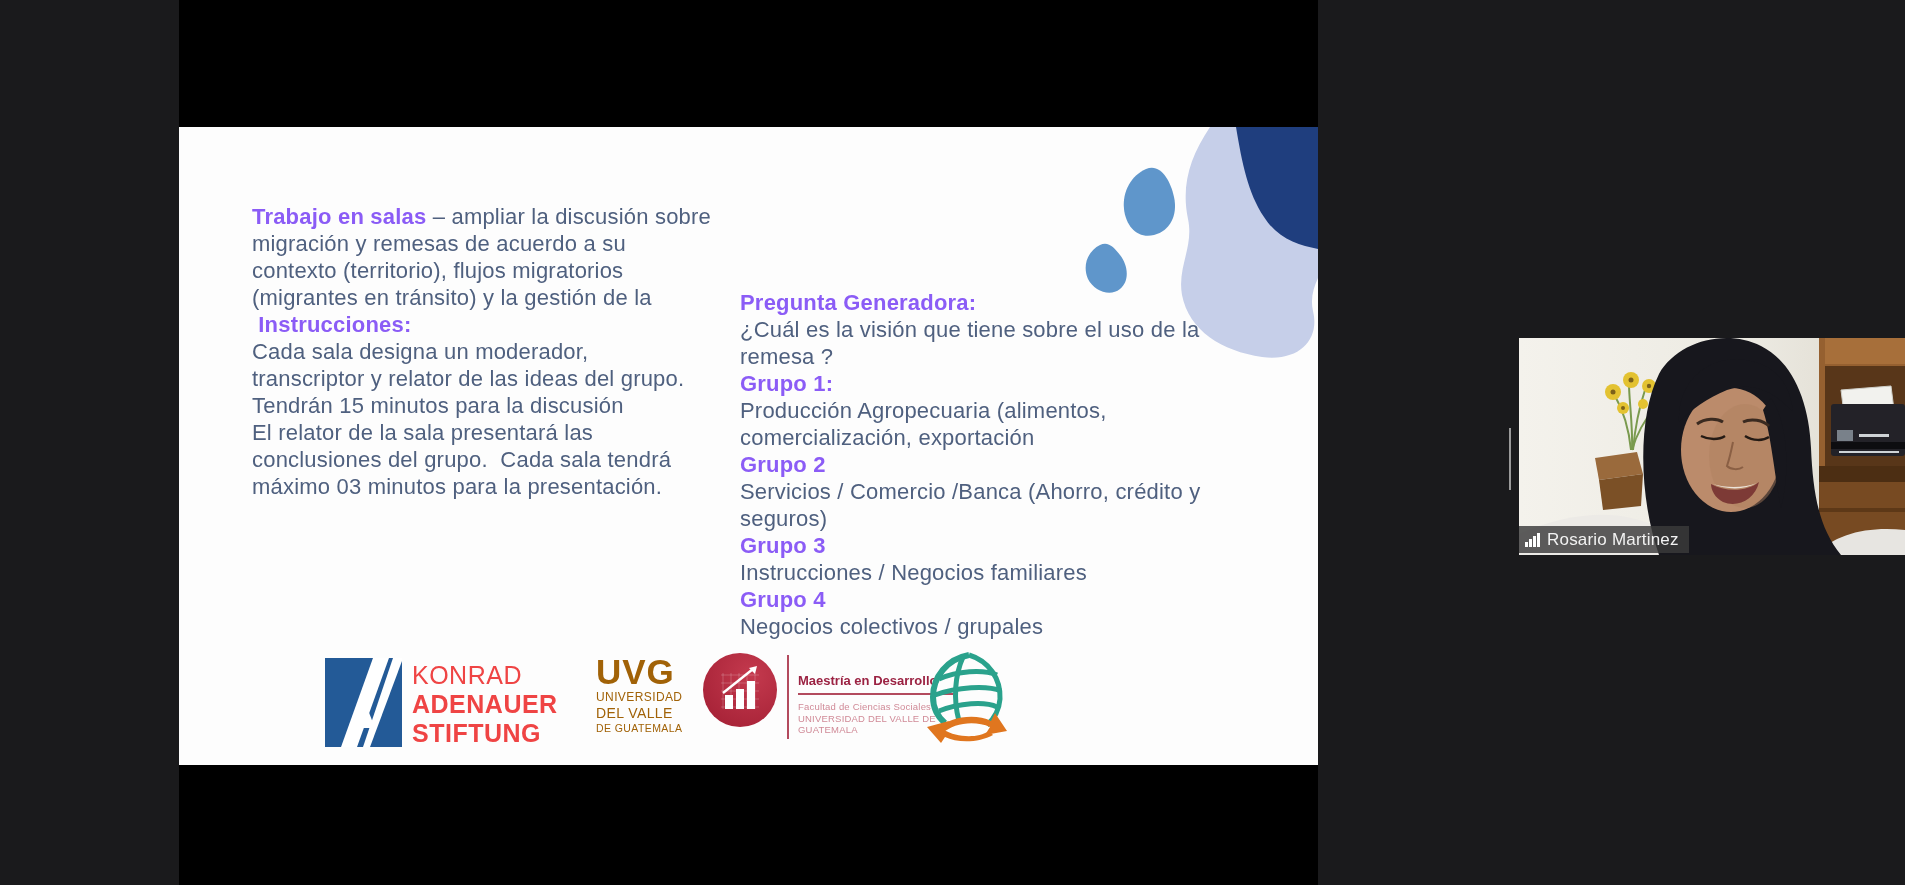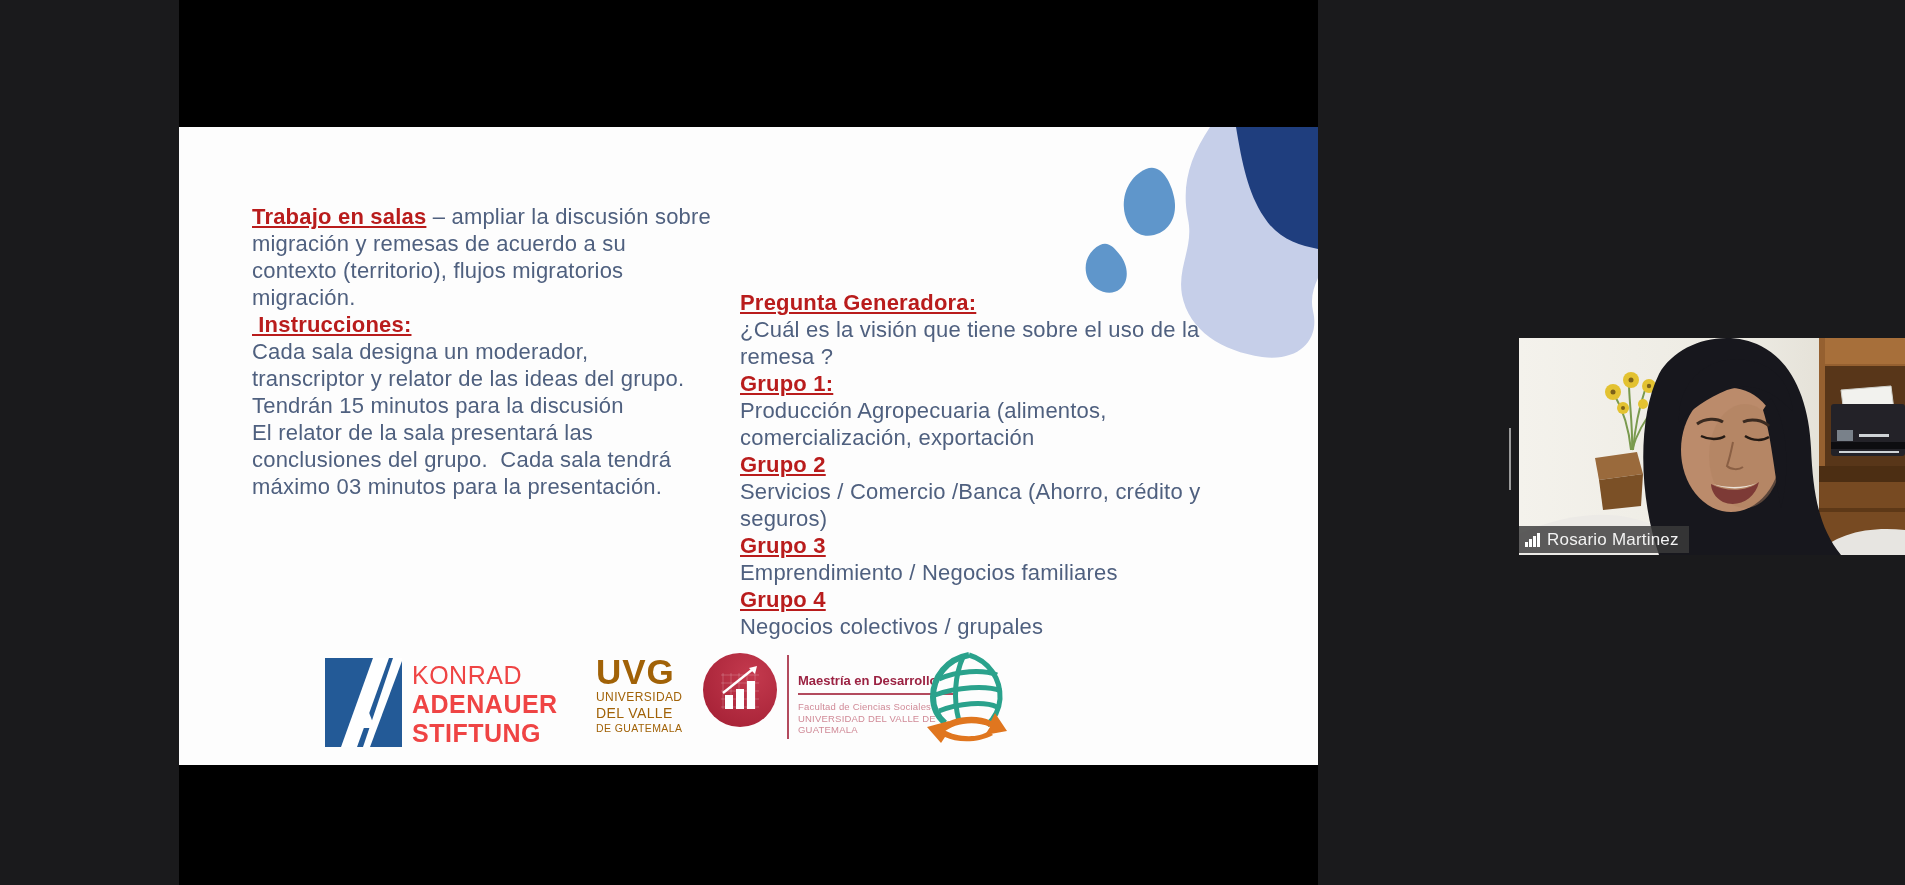--- a/index.html
+++ b/index.html
@@ -8,21 +8,21 @@
     background:#1a1a1c;
     font-family:"Liberation Sans", sans-serif;
   }
   
   .share-region { position:absolute; left:179px; top:0; width:1139px; height:885px; background:#000; }
   .slide { position:absolute; left:0; top:127px; width:1139px; height:638px; background:#fdfdfd; overflow:hidden; }
 
   
   .textblock { position:absolute; color:#4f607f; font-size:22px; line-height:27px; letter-spacing:0.2px; }
   .textblock .line { white-space:pre; }
-  .b { font-weight:bold; color:#b91c1c;text-decoration:underline; }
+  .b { font-weight:bold; color:#8b5cf6; }
   .left-block  { left:73px;  top:76px;  width:500px; }
   .right-block { left:561px; top:162px; width:520px; }
 
   
   .blobs { position:absolute; right:0; top:0; }
 
   
   .logo-item { position:absolute; }
   .kas-mark { left:146px; top:531px; }
   .kas-text { left:233px; top:534px; color:#ef4444; font-size:25px; line-height:29px; letter-spacing:0.5px; }
@@ -61,42 +61,42 @@
       <path fill="#c6cfe9" d="M232,0 C212,30 203,58 210,92 C216,120 199,140 204,168 C211,204 244,224 284,230 C322,235 342,212 335,184 C330,162 344,146 352,126 C360,104 358,66 346,36 C339,16 332,5 324,0 Z"></path>
       <path fill="#1f3e7e" d="M258,0 C264,36 270,66 286,90 C300,112 320,118 340,122 L340,0 Z"></path>
       <path fill="#5f96cb" d="M168,42 C154,48 144,64 146,82 C148,100 160,112 176,108 C192,104 200,88 196,70 C192,52 182,36 168,42 Z"></path>
       <path fill="#5f96cb" d="M122,118 C110,124 104,138 110,152 C116,164 132,170 142,162 C152,154 150,138 142,128 C136,120 130,114 122,118 Z"></path>
     </svg>
 
     <div class="textblock left-block">
       <div class="line"><span class="b">Trabajo en salas</span><span> – ampliar la discusión sobre</span></div>
       <div class="line">migración y remesas de acuerdo a su</div>
       <div class="line">contexto (territorio), flujos migratorios</div>
-      <div class="line">migración.</div>
+      <div class="line">(migrantes en tránsito) y la gestión de la</div>
       <div class="line b"> Instrucciones:</div>
       <div class="line">Cada sala designa un moderador,</div>
       <div class="line">transcriptor y relator de las ideas del grupo.</div>
       <div class="line">Tendrán 15 minutos para la discusión</div>
       <div class="line">El relator de la sala presentará las</div>
       <div class="line">conclusiones del grupo.  Cada sala tendrá</div>
       <div class="line">máximo 03 minutos para la presentación.</div>
     </div>
 
     <div class="textblock right-block">
       <div class="line b">Pregunta Generadora:</div>
       <div class="line">¿Cuál es la visión que tiene sobre el uso de la</div>
       <div class="line">remesa ?</div>
       <div class="line b">Grupo 1:</div>
       <div class="line">Producción Agropecuaria (alimentos,</div>
       <div class="line">comercialización, exportación</div>
       <div class="line b">Grupo 2</div>
       <div class="line">Servicios / Comercio /Banca (Ahorro, crédito y</div>
       <div class="line">seguros)</div>
       <div class="line b">Grupo 3</div>
-      <div class="line">Emprendimiento / Negocios familiares</div>
+      <div class="line">Instrucciones / Negocios familiares</div>
       <div class="line b">Grupo 4</div>
       <div class="line">Negocios colectivos / grupales</div>
     </div>
 
     <svg class="logo-item kas-mark" width="77" height="89" viewBox="0 0 77 89">
       <rect width="77" height="89" fill="#235a97"></rect>
       <polygon points="16,89 48,0 64,0 32,89" fill="#fff"></polygon>
       <polygon points="38,89 68,0 77,0 77,3 45,89" fill="#fff"></polygon>
       <polygon points="34,70 50,70 43,52" fill="#fff"></polygon>
     </svg>

